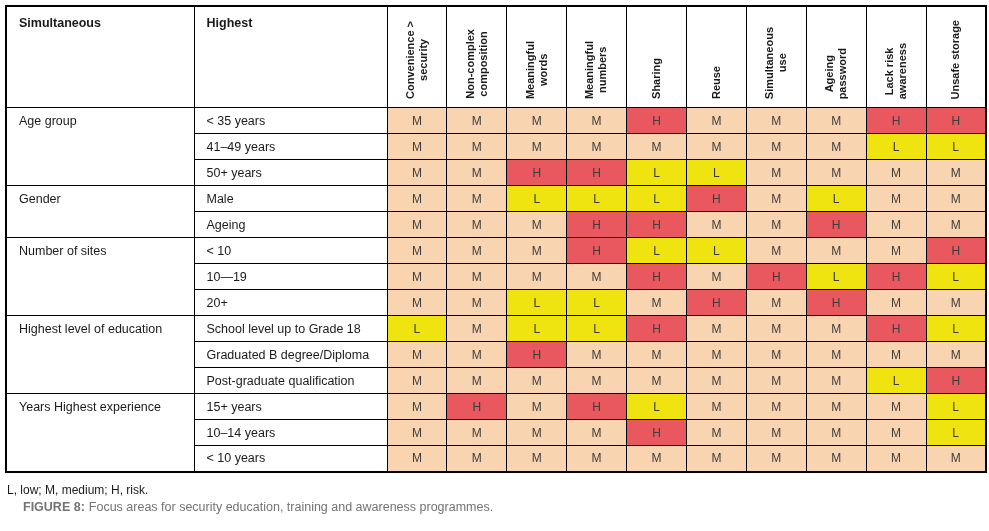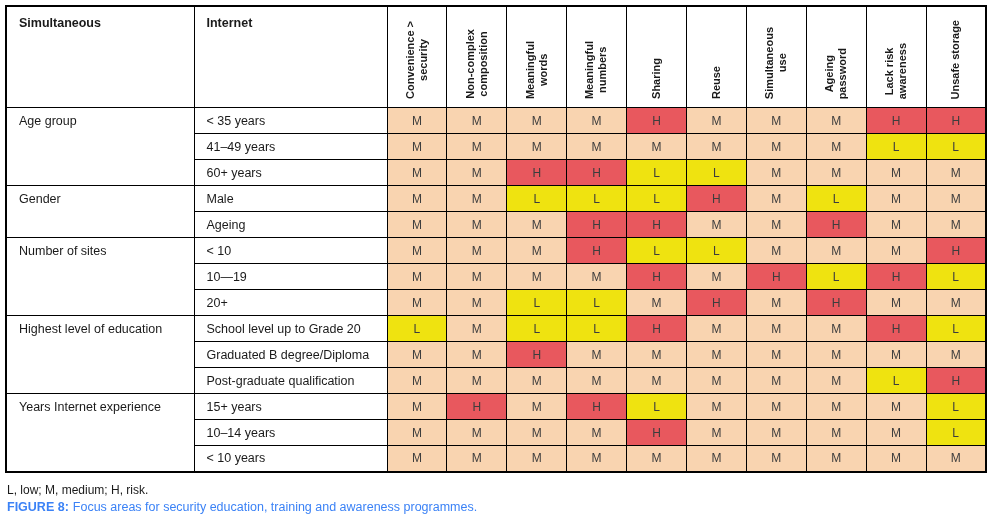--- a/index.html
+++ b/index.html
@@ -60,40 +60,40 @@
     height: 26px;
   }
   tbody tr { height: 26px; }
 
   .legend {
     margin: 10px 0 3px 2px;
     font-size: 12px;
     color: #1a1a1a;
   }
   .caption {
-    margin-left: 2px;
+    margin-left: 18px;
     font-size: 12.5px;
-    color: #3b82f6;
+    color: #737373;
   }
   .caption .cap-label { font-weight: bold; margin-right: 4px; }
 </style>
 </head>
 <body>
 
 <div class="figure">
   <table class="heatmap">
     <colgroup>
       <col style="width:188px">
       <col style="width:193px">
       <col span="10" style="width:59.9px">
     </colgroup>
     <thead>
       <tr id="header-row">
         <th class="plain-h">Simultaneous</th>
-        <th class="plain-h">Internet</th>
+        <th class="plain-h">Highest</th>
       <th class="rot">
             <div class="rot-wrap">
               <span>Convenience &gt;
 security</span>
             </div>
           </th>
           <th class="rot">
             <div class="rot-wrap">
               <span>Non-complex
 composition</span>
@@ -168,21 +168,21 @@
           <td class="val" style="background-color: rgb(249, 212, 176);">M</td>
           <td class="val" style="background-color: rgb(249, 212, 176);">M</td>
           <td class="val" style="background-color: rgb(249, 212, 176);">M</td>
           <td class="val" style="background-color: rgb(249, 212, 176);">M</td>
           <td class="val" style="background-color: rgb(249, 212, 176);">M</td>
           <td class="val" style="background-color: rgb(249, 212, 176);">M</td>
           <td class="val" style="background-color: rgb(239, 227, 16);">L</td>
           <td class="val" style="background-color: rgb(239, 227, 16);">L</td>
         </tr>
         <tr>
-          <td class="cat">60+ years</td>
+          <td class="cat">50+ years</td>
           <td class="val" style="background-color: rgb(249, 212, 176);">M</td>
           <td class="val" style="background-color: rgb(249, 212, 176);">M</td>
           <td class="val" style="background-color: rgb(232, 88, 94);">H</td>
           <td class="val" style="background-color: rgb(232, 88, 94);">H</td>
           <td class="val" style="background-color: rgb(239, 227, 16);">L</td>
           <td class="val" style="background-color: rgb(239, 227, 16);">L</td>
           <td class="val" style="background-color: rgb(249, 212, 176);">M</td>
           <td class="val" style="background-color: rgb(249, 212, 176);">M</td>
           <td class="val" style="background-color: rgb(249, 212, 176);">M</td>
           <td class="val" style="background-color: rgb(249, 212, 176);">M</td>
@@ -249,21 +249,21 @@
           <td class="val" style="background-color: rgb(239, 227, 16);">L</td>
           <td class="val" style="background-color: rgb(249, 212, 176);">M</td>
           <td class="val" style="background-color: rgb(232, 88, 94);">H</td>
           <td class="val" style="background-color: rgb(249, 212, 176);">M</td>
           <td class="val" style="background-color: rgb(232, 88, 94);">H</td>
           <td class="val" style="background-color: rgb(249, 212, 176);">M</td>
           <td class="val" style="background-color: rgb(249, 212, 176);">M</td>
         </tr>
         <tr>
           <td class="demo" rowspan="3">Highest level of education</td>
-          <td class="cat">School level up to Grade 20</td>
+          <td class="cat">School level up to Grade 18</td>
           <td class="val" style="background-color: rgb(239, 227, 16);">L</td>
           <td class="val" style="background-color: rgb(249, 212, 176);">M</td>
           <td class="val" style="background-color: rgb(239, 227, 16);">L</td>
           <td class="val" style="background-color: rgb(239, 227, 16);">L</td>
           <td class="val" style="background-color: rgb(232, 88, 94);">H</td>
           <td class="val" style="background-color: rgb(249, 212, 176);">M</td>
           <td class="val" style="background-color: rgb(249, 212, 176);">M</td>
           <td class="val" style="background-color: rgb(249, 212, 176);">M</td>
           <td class="val" style="background-color: rgb(232, 88, 94);">H</td>
           <td class="val" style="background-color: rgb(239, 227, 16);">L</td>
@@ -288,21 +288,21 @@
           <td class="val" style="background-color: rgb(249, 212, 176);">M</td>
           <td class="val" style="background-color: rgb(249, 212, 176);">M</td>
           <td class="val" style="background-color: rgb(249, 212, 176);">M</td>
           <td class="val" style="background-color: rgb(249, 212, 176);">M</td>
           <td class="val" style="background-color: rgb(249, 212, 176);">M</td>
           <td class="val" style="background-color: rgb(249, 212, 176);">M</td>
           <td class="val" style="background-color: rgb(239, 227, 16);">L</td>
           <td class="val" style="background-color: rgb(232, 88, 94);">H</td>
         </tr>
         <tr>
-          <td class="demo" rowspan="3">Years Internet experience</td>
+          <td class="demo" rowspan="3">Years Highest experience</td>
           <td class="cat">15+ years</td>
           <td class="val" style="background-color: rgb(249, 212, 176);">M</td>
           <td class="val" style="background-color: rgb(232, 88, 94);">H</td>
           <td class="val" style="background-color: rgb(249, 212, 176);">M</td>
           <td class="val" style="background-color: rgb(232, 88, 94);">H</td>
           <td class="val" style="background-color: rgb(239, 227, 16);">L</td>
           <td class="val" style="background-color: rgb(249, 212, 176);">M</td>
           <td class="val" style="background-color: rgb(249, 212, 176);">M</td>
           <td class="val" style="background-color: rgb(249, 212, 176);">M</td>
           <td class="val" style="background-color: rgb(249, 212, 176);">M</td>

